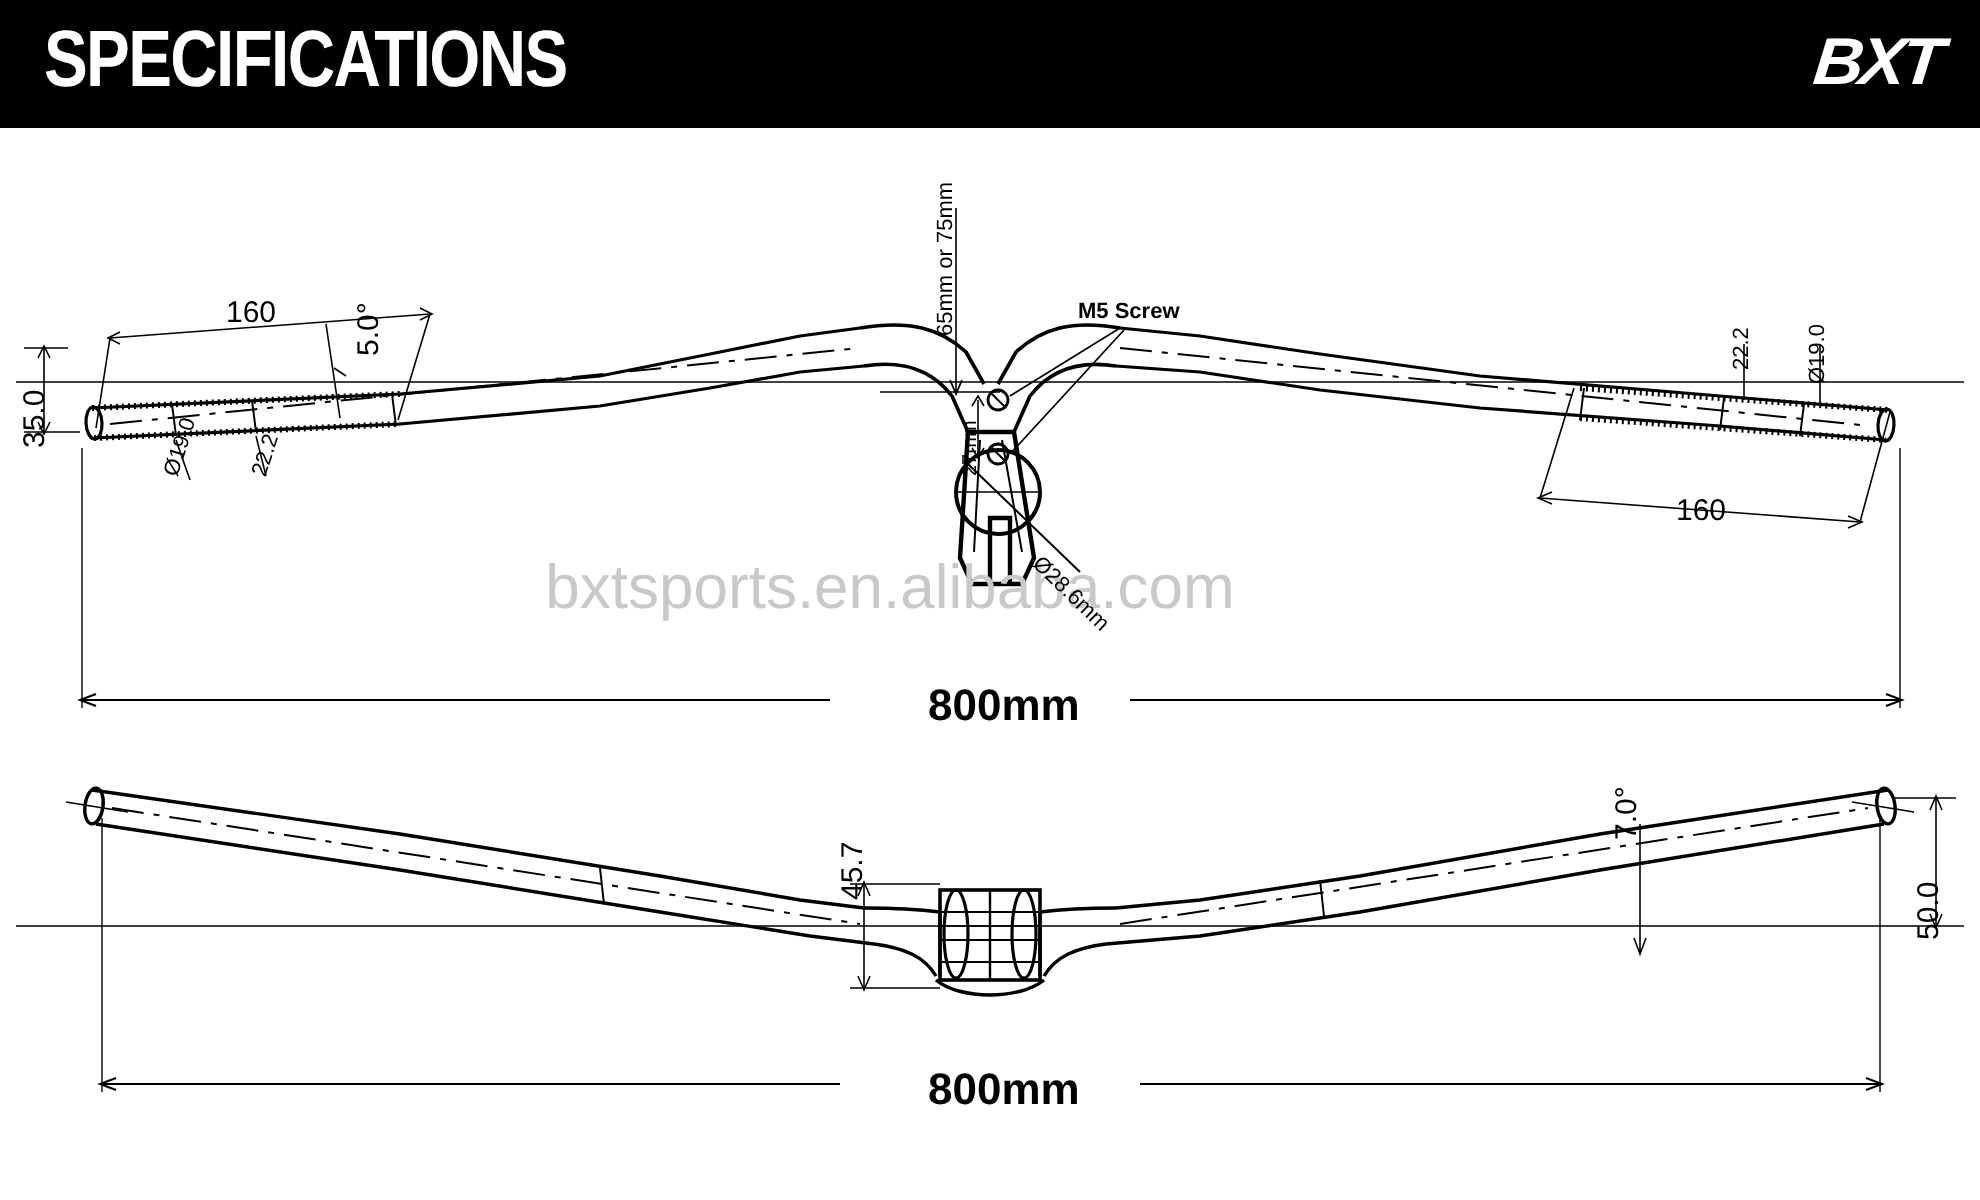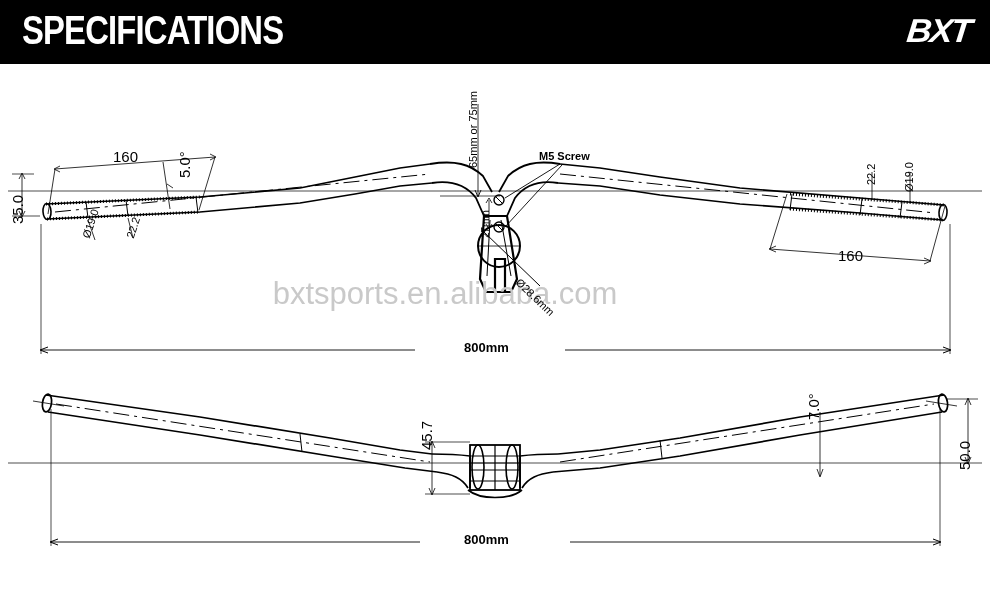--- a/index.html
+++ b/index.html
@@ -26,21 +26,21 @@
   svg{display:block;}
 
   
   .watermark{position:absolute;left:0;top:276px;width:890px;text-align:center;
       font-family:"Liberation Sans", sans-serif;font-size:31px;color:#c9c9c9;
       letter-spacing:0px;pointer-events:none;user-select:none;}
 
   
   .dim{position:absolute;font-family:"Liberation Sans", sans-serif;
       color:#000;white-space:nowrap;}
-  .dim-big{font-size:13px;font-weight:bold;}
+  .dim-big{font-size:22px;font-weight:bold;}
   .dim-mid{font-size:15px;}
   .dim-sm{font-size:11px;}
   .dim-xs{font-size:10px;}
   .rot90{transform:rotate(-90deg);transform-origin:left top;}
 </style>
 </head>
 <body>
 
 <div id="page">
 

